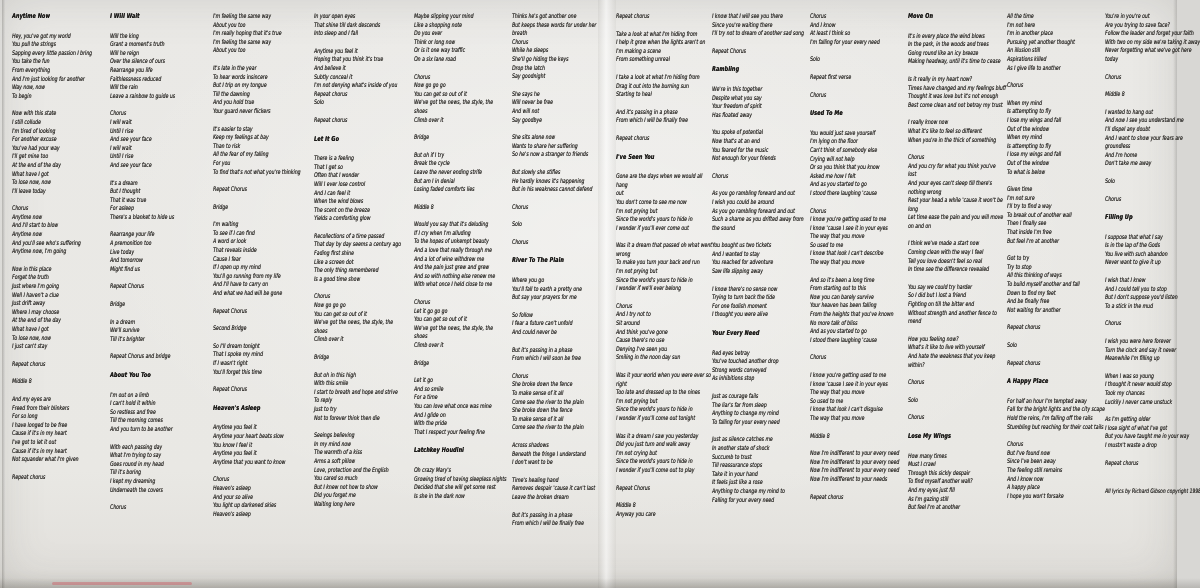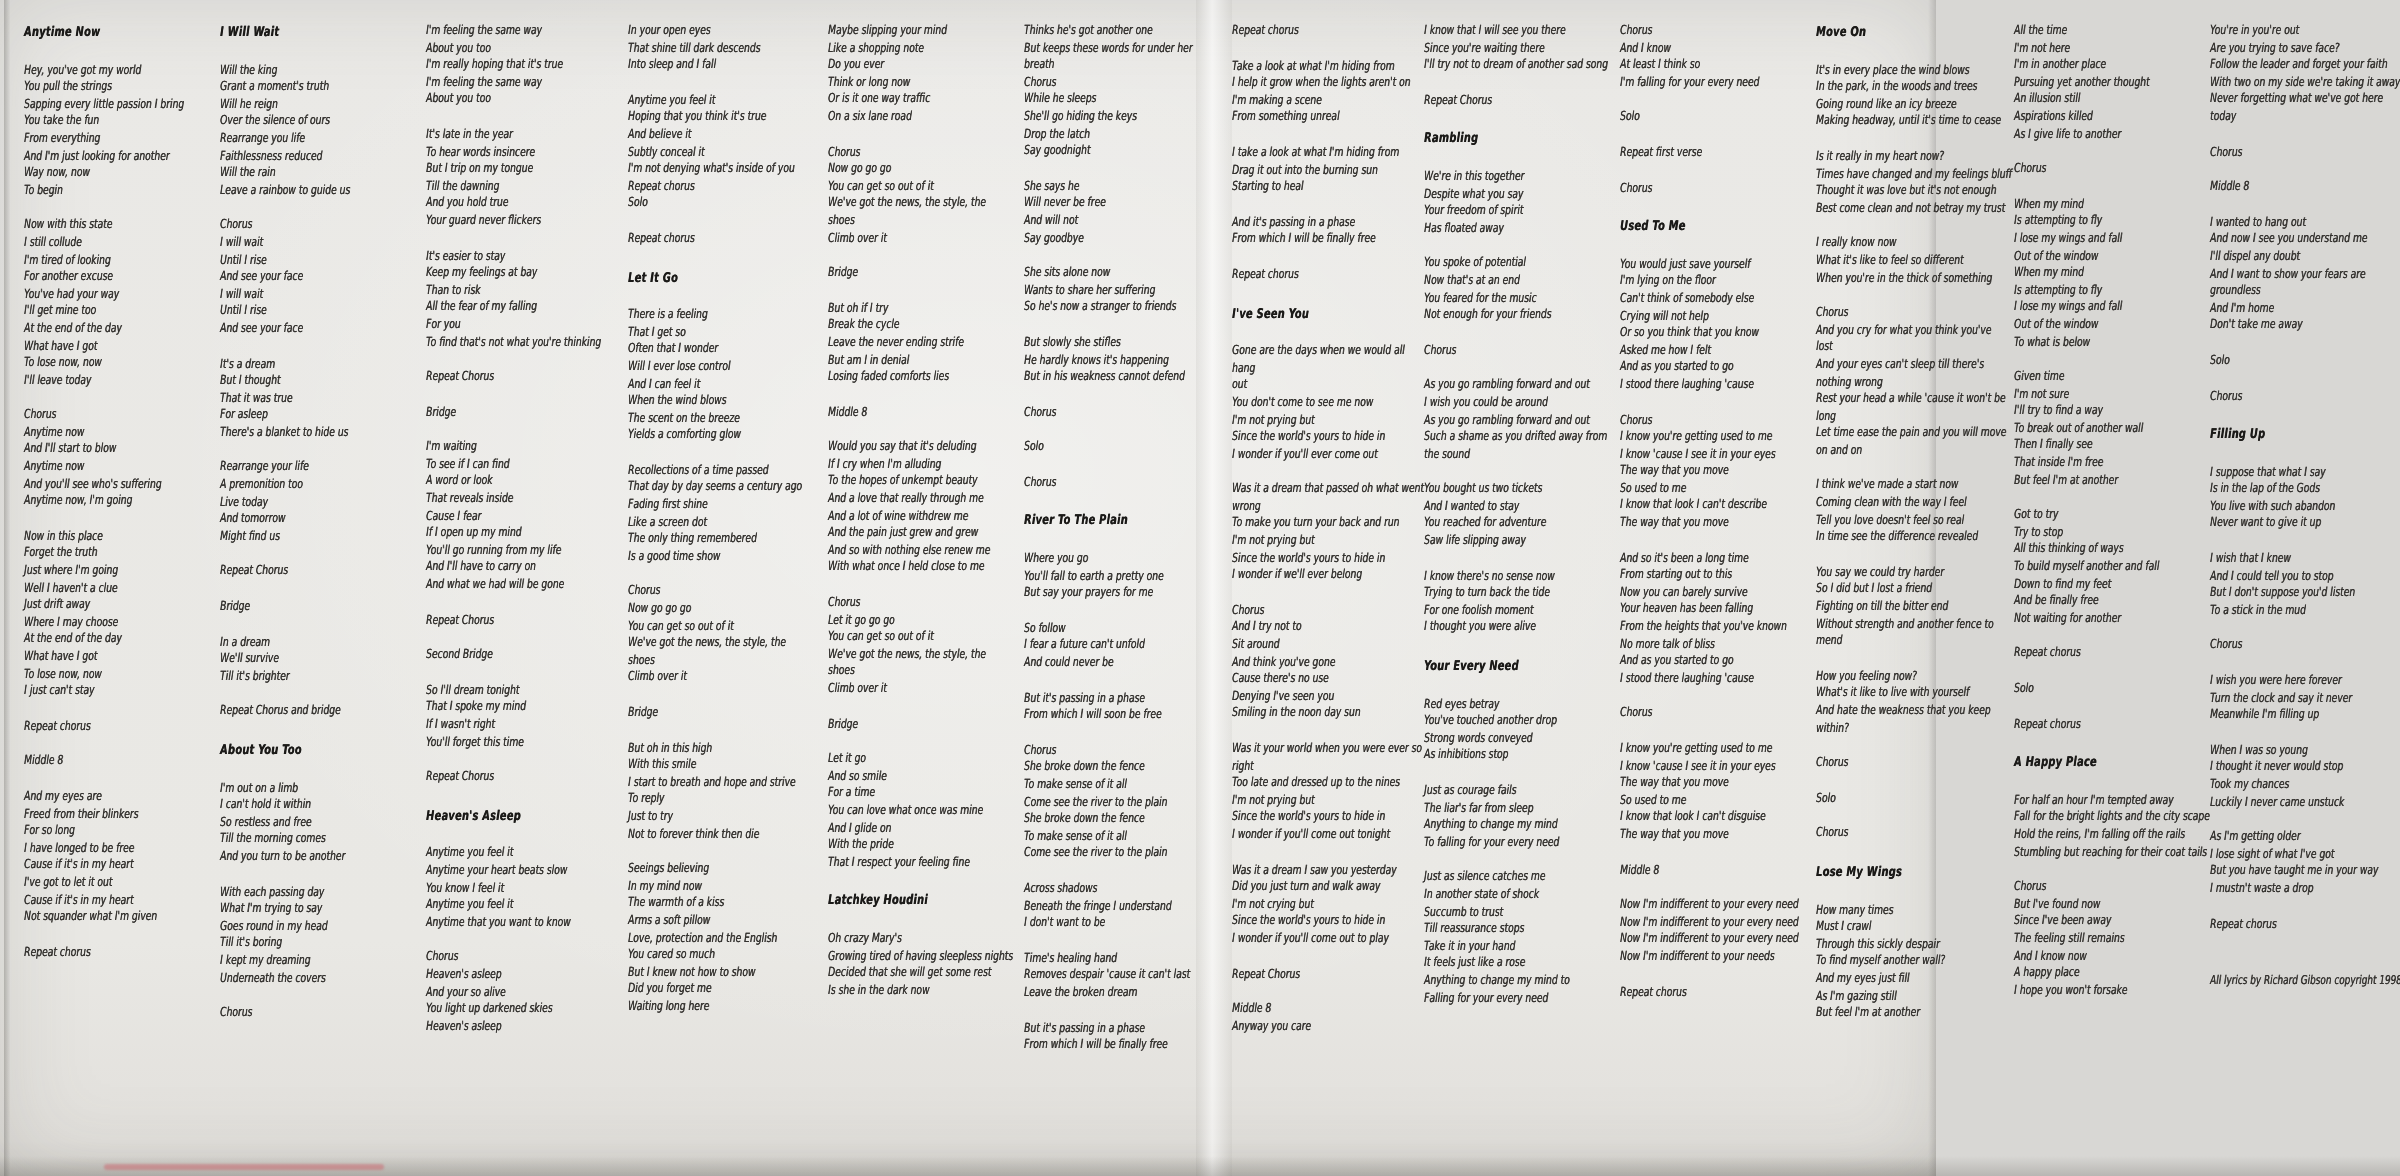--- a/index.html
+++ b/index.html
@@ -4,21 +4,21 @@
 <style>
   html, body {
     margin: 0; padding: 0;
     width: 1200px; height: 588px;
     overflow: hidden;
     background: #d8d7d4;
     font-family: "DejaVu Sans", sans-serif;
   }
   .spread {
     position: relative;
-    width: 968px; height: 588px;
+    width: 1177px; height: 588px;
     background:
       radial-gradient(ellipse at 50% 40%, rgba(255,255,255,0.35) 0%, rgba(255,255,255,0) 60%),
       linear-gradient(180deg, #eae9e6 0%, #e9e8e4 80%, #e2e0dc 97%, #d6d4cf 100%);
     box-shadow: inset 0 0 46px rgba(90,88,84,0.18);
   }
   .fold {
     position: absolute; left: 598px; top: 0; width: 18px; height: 588px;
     background: linear-gradient(90deg,
       rgba(120,118,112,0.10) 0%,
       rgba(255,255,255,0.55) 45%,

